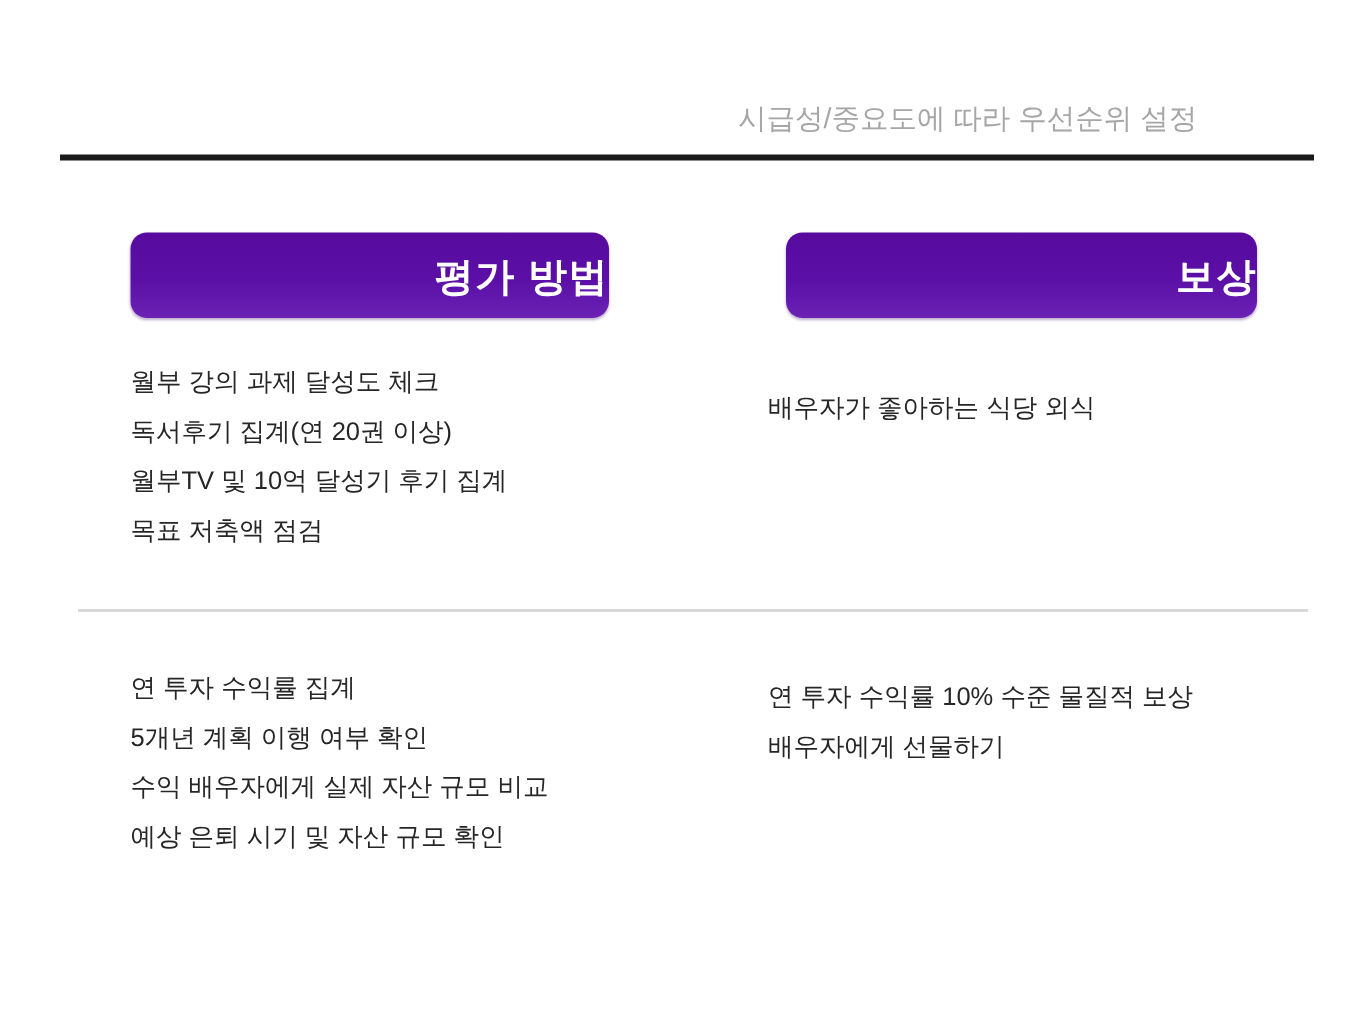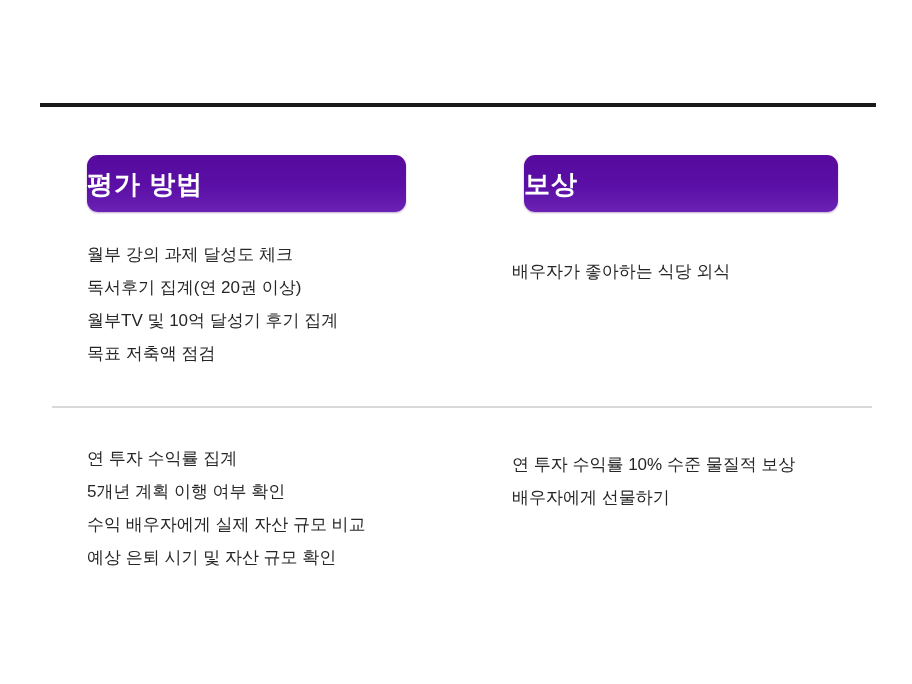--- a/index.html
+++ b/index.html
@@ -67,21 +67,21 @@
 
   
   .chip {
     position: relative;
     height: 57px;
     border-radius: 11px;
     background: linear-gradient(180deg, #580A9E 0%, #5B0FA6 55%, #6B22B4 100%);
     box-shadow: 0 1px 2px rgba(60, 10, 110, 0.35);
     display: flex;
     align-items: center;
-    justify-content: flex-start;
+    justify-content: flex-end;
   }
   .chip-label {
     color: #ffffff;
     font-size: 26px;
     font-weight: 700;
     letter-spacing: 1px;
     line-height: 1;
   }
 
   
@@ -109,20 +109,21 @@
     height: 2px;
     background: #d9d9d9;
   }
 </style>
 </head>
 <body>
 
 <div class="slide">
 
   <div class="header">
+    <div class="subtitle">시급성/중요도에 따라 우선순위 설정</div>
   </div>
   <div class="title-rule"></div>
 
   <div class="col col-left">
     <div class="chip">
       <span class="chip-label">평가 방법</span>
     </div>
   </div>
 
   <div class="col col-right">

